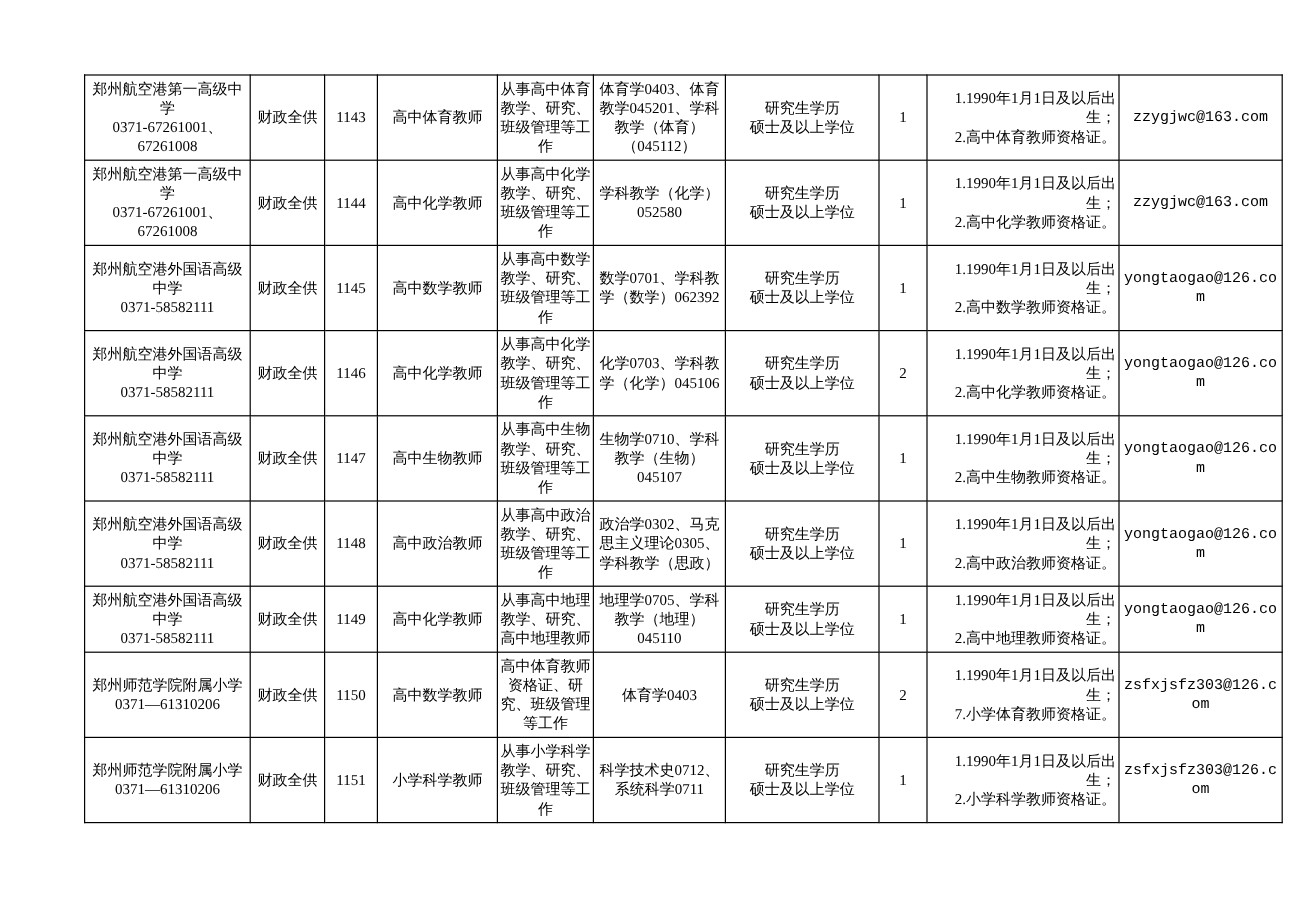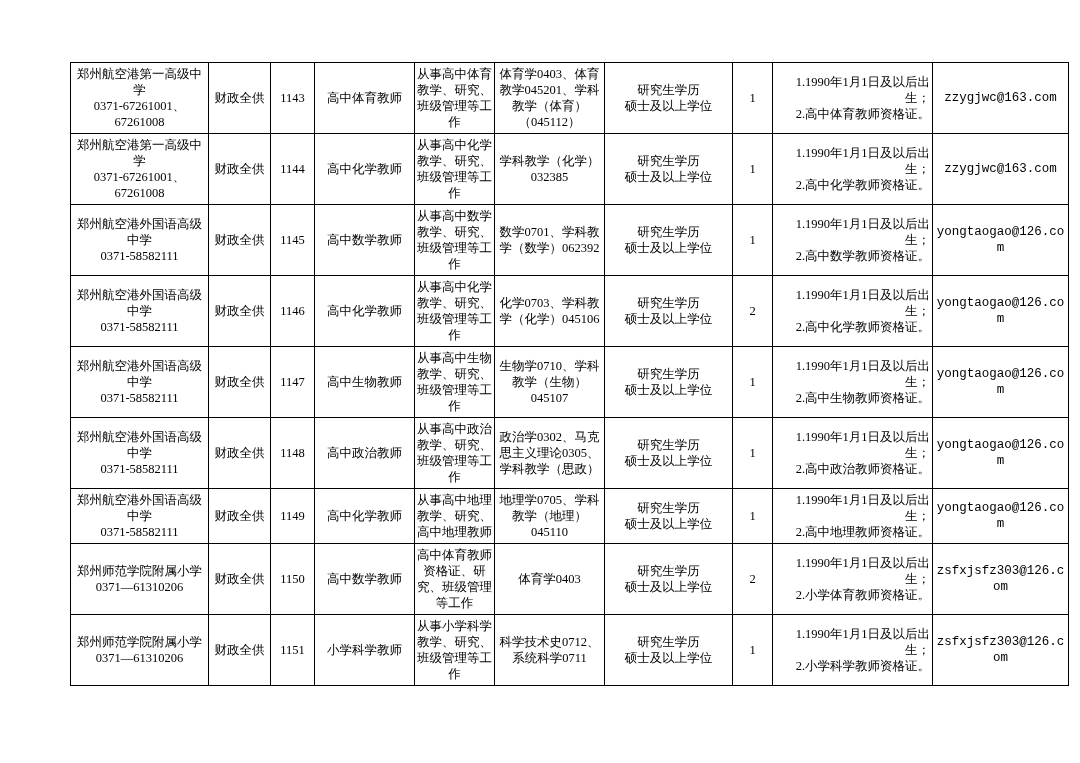--- a/index.html
+++ b/index.html
@@ -104,21 +104,21 @@
         </td>
         <td class="email-cell">zzygjwc@163.com</td>
       </tr>
 
       <tr>
         <td class="unit-cell">郑州航空港第一高级中学<br>0371-67261001、67261008</td>
         <td class="fund-cell">财政全供</td>
         <td class="code-cell">1144</td>
         <td class="post-cell">高中化学教师</td>
         <td class="duty-cell">从事高中化学教学、研究、班级管理等工作</td>
-        <td class="major-cell">学科教学（化学）032385</td>
+        <td class="major-cell">学科教学（化学）052580</td>
         <td class="degree-cell">研究生学历<br>硕士及以上学位</td>
         <td class="num-cell">1</td>
         <td class="cond-cell">
           <span class="cond-line l1">1.1990年1月1日及以后出生；</span>
           <span class="cond-line l2">2.高中化学教师资格证。</span>
         </td>
         <td class="email-cell">zzygjwc@163.com</td>
       </tr>
 
       <tr>
@@ -205,21 +205,21 @@
         <td class="unit-cell">郑州师范学院附属小学<br>0371—61310206</td>
         <td class="fund-cell">财政全供</td>
         <td class="code-cell">1150</td>
         <td class="post-cell">高中数学教师</td>
         <td class="duty-cell">高中体育教师资格证、研究、班级管理等工作</td>
         <td class="major-cell">体育学0403</td>
         <td class="degree-cell">研究生学历<br>硕士及以上学位</td>
         <td class="num-cell">2</td>
         <td class="cond-cell">
           <span class="cond-line l1">1.1990年1月1日及以后出生；</span>
-          <span class="cond-line l2">2.小学体育教师资格证。</span>
+          <span class="cond-line l2">7.小学体育教师资格证。</span>
         </td>
         <td class="email-cell">zsfxjsfz303@126.com</td>
       </tr>
 
       <tr>
         <td class="unit-cell">郑州师范学院附属小学<br>0371—61310206</td>
         <td class="fund-cell">财政全供</td>
         <td class="code-cell">1151</td>
         <td class="post-cell">小学科学教师</td>
         <td class="duty-cell">从事小学科学教学、研究、班级管理等工作</td>

